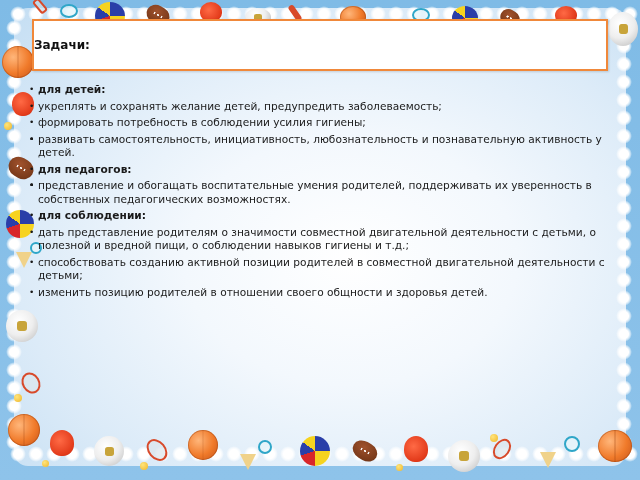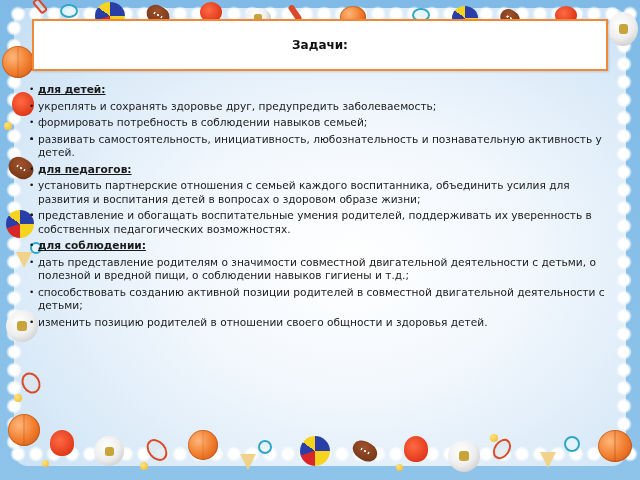--- a/index.html
+++ b/index.html
@@ -24,37 +24,37 @@
     .lace {
       position: absolute; border-radius: 50%;
       background: radial-gradient(circle, #ffffff 0%, #ffffff 40%, rgba(255,255,255,0.6) 55%, rgba(255,255,255,0) 70%);
       width: 16px; height: 16px;
     }
     .title-box {
       position: absolute; left: 32px; top: 19px; width: 576px; height: 52px;
       background: #ffffff;
       border: 2px solid #f0883a;
       box-shadow: 1px 1px 2px rgba(0,0,0,0.15);
-      display: flex; align-items: center; justify-content: center;
+      display: flex; align-items: center; justify-content: flex-start;
     }
     .title-text {
       font-family: "DejaVu Sans", sans-serif;
       font-weight: bold; font-size: 12px; color: #111;
     }
     .content {
       position: absolute; left: 28px; top: 83px; width: 580px;
       font-size: 10.6px; line-height: 13.5px; color: #1a1a1a;
     }
     .item {
       position: relative; padding-left: 10px; margin-bottom: 3px;
     }
     .item .bullet {
       position: absolute; left: 1px; top: 0px; font-size: 9px;
     }
-    .item.heading .text { font-weight: bold; text-decoration: underline; }
+    .item.heading .text { font-weight: bold; }
     
     .icon { position: absolute; }
     .ball-basket {
       border-radius: 50%;
       background: radial-gradient(circle at 35% 35%, #ffb67a 0%, #f07a2a 55%, #c4531a 100%);
     }
     .ball-basket::after {
       content: ""; position: absolute; inset: 0; border-radius: 50%;
       border: 1px solid rgba(150,60,10,0.4);
       background: linear-gradient(90deg, transparent 48%, rgba(150,60,10,0.5) 49%, rgba(150,60,10,0.5) 51%, transparent 52%);
@@ -281,44 +281,43 @@
   </div>
 
   <div class="content">
 
     <div class="item heading">
       <span class="bullet">•</span>
       <span class="text">для детей:</span>
     </div>
     <div class="item">
       <span class="bullet">•</span>
-      <span class="text"> укреплять и сохранять здоровье друг, предупредить заболеваемость;</span>
-    </div>
-    <div class="item">
-      <span class="bullet">•</span>
-      <span class="text">формировать потребность в соблюдении навыков семьей;</span>
+      <span class="text"> укреплять и сохранять желание детей, предупредить заболеваемость;</span>
+    </div>
+    <div class="item">
+      <span class="bullet">•</span>
+      <span class="text">формировать потребность в соблюдении усилия гигиены;</span>
     </div>
     <div class="item">
       <span class="bullet">•</span>
     </div>
     <div class="item">
       <span class="bullet">•</span>
     </div>
     <div class="item">
       <span class="bullet">•</span>
       <span class="text">развивать  самостоятельность, инициативность, любознательность и познавательную активность у детей.</span>
     </div>
 
     <div class="item heading">
       <span class="bullet">•</span>
       <span class="text">для педагогов:</span>
     </div>
     <div class="item">
       <span class="bullet">•</span>
-      <span class="text"> установить партнерские отношения с семьей каждого воспитанника, объединить усилия для развития и воспитания детей в вопросах о здоровом образе жизни;</span>
     </div>
     <div class="item">
       <span class="bullet">•</span>
     </div>
     <div class="item">
       <span class="bullet">•</span>
       <span class="text">представление и обогащать воспитательные умения родителей, поддерживать их уверенность в собственных педагогических возможностях.</span>
     </div>
 
     <div class="item heading">

